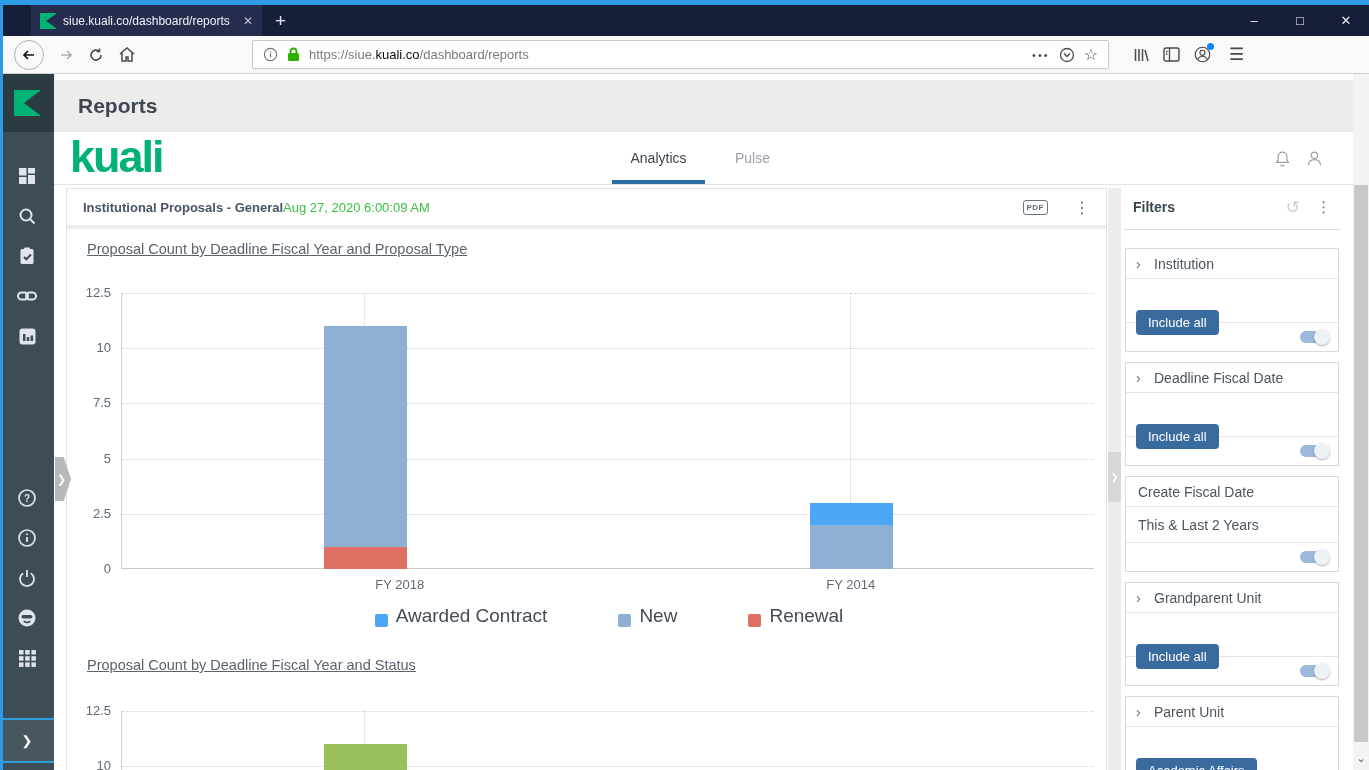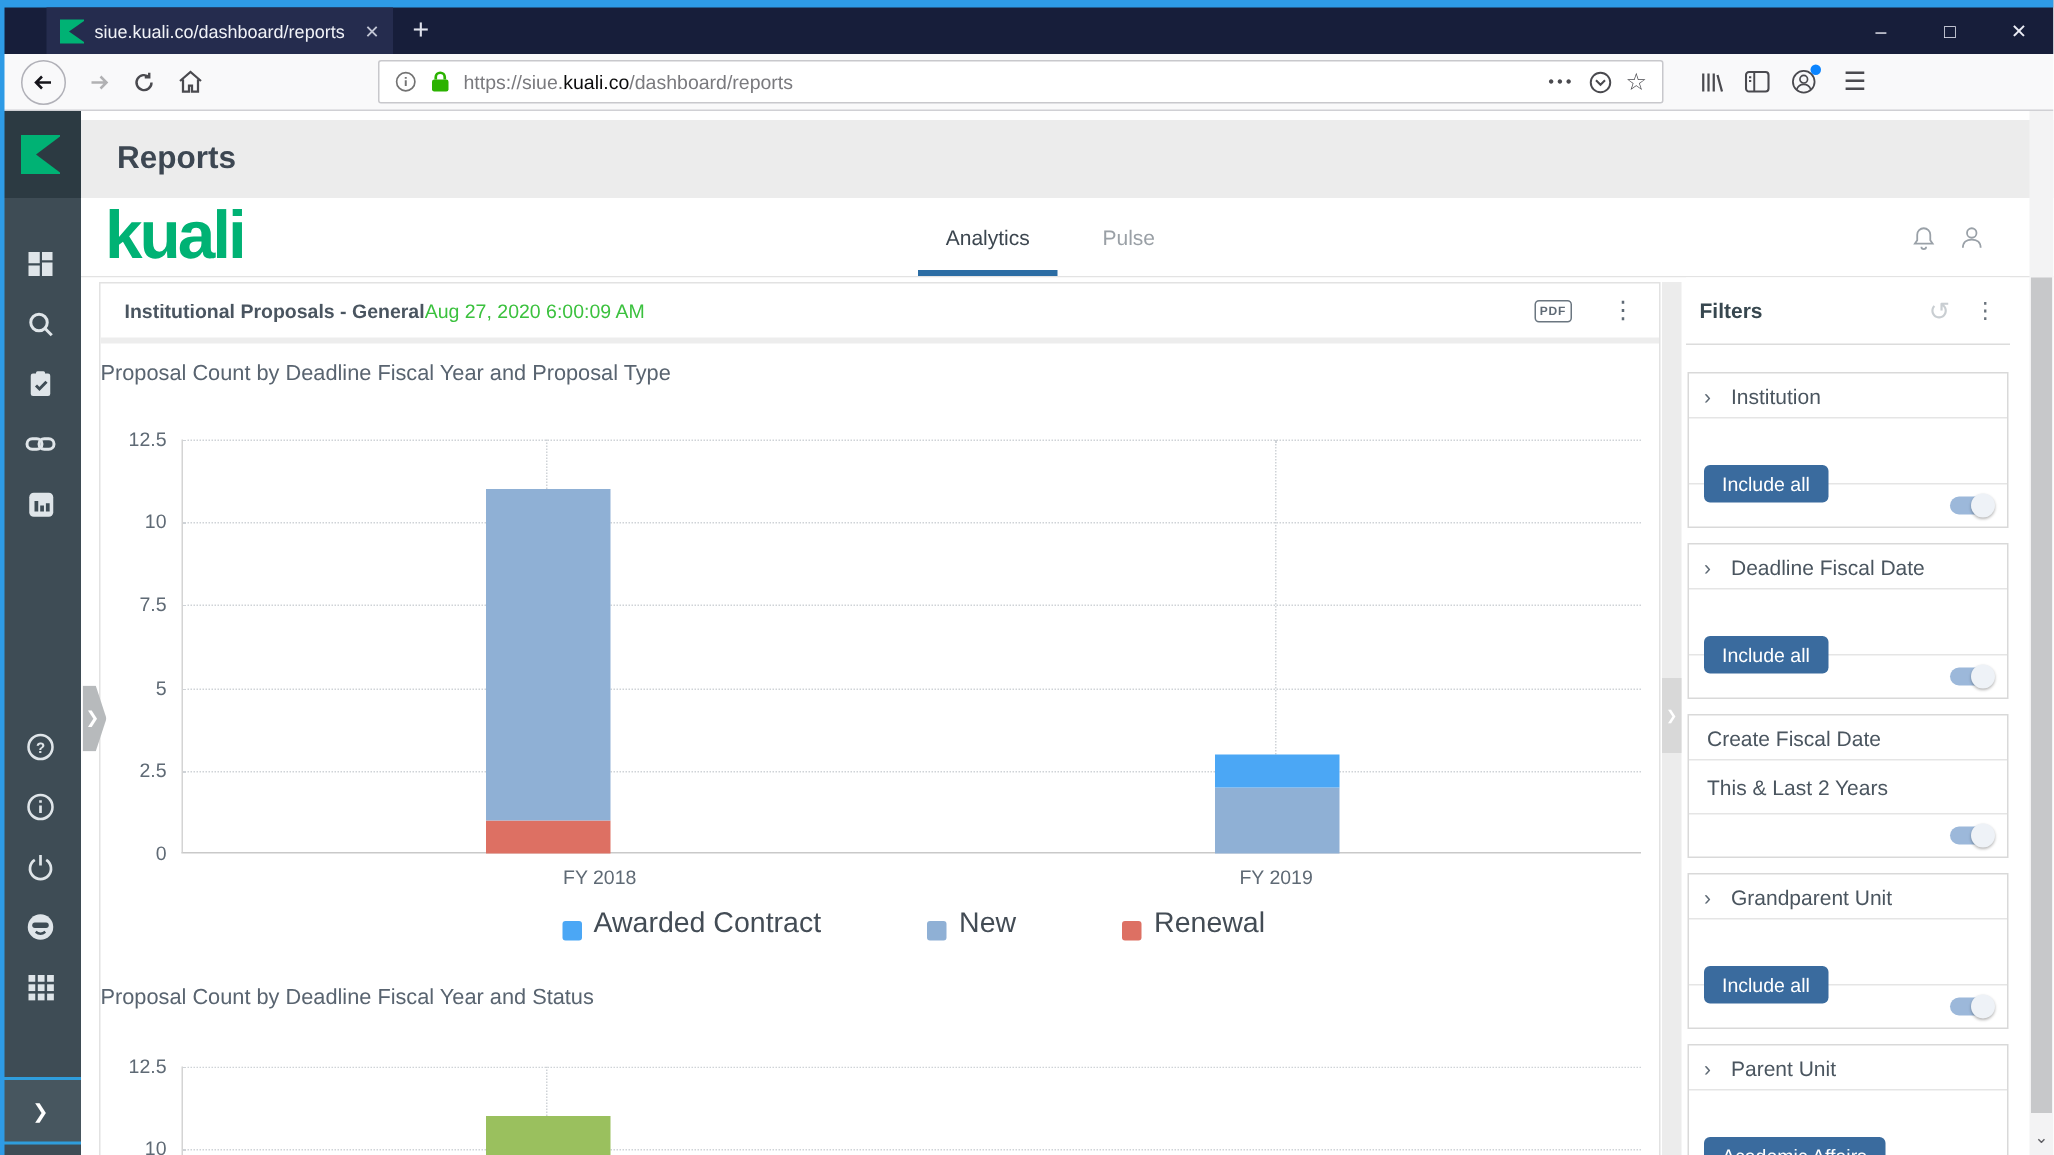--- a/index.html
+++ b/index.html
@@ -70,21 +70,21 @@
   
   .report-card { position:absolute; left:12px; top:3px; width:1041px; bottom:-5px; background:#fff; border:1px solid #e2e2e2; }
   .card-head { height:40px; display:flex; align-items:center; padding:0 16px; border-bottom:4px solid #ededed; }
   .card-title { font-size:13px; font-weight:700; color:#4a5560; }
   .card-time { font-size:13px; color:#3bc13e; }
   .card-spacer { flex:1; }
   .pdf-ic { border:1px solid #6b7680; border-radius:3px; font-size:8px; font-weight:700; color:#5f6a75;
     padding:2px 3px; letter-spacing:0.5px; }
   .kebab { font-size:16px; color:#5f6a75; margin-left:26px; }
 
-  .chart-title { position:absolute; left:0; font-size:14.5px; color:#596470; }
+  .chart-title { position:absolute; left:20px; font-size:14.5px; color:#596470;text-decoration:underline; }
   #title1 { top:52px; }
   #title2 { top:468px; }
   .plot { position:absolute; left:54px; width:973px; }
   #plot1 { top:104px; height:276px; border-left:1px solid #d4d4d4; border-bottom:1px solid #c9c9c9; }
   #plot2 { top:522px; height:60px; border-left:1px solid #d4d4d4; overflow:hidden; }
   .ylabels { position:absolute; left:0; width:44px; }
   #plot1-y { top:104px; height:276px; }
   #plot2-y { top:522px; height:60px; }
   .ylabel { position:absolute; left:0; width:44px; text-align:right; font-size:13px; color:#5f6a75; line-height:16px; }
   .gridline { position:absolute; left:0; right:0; border-top:1px dotted #cfd3d7; }
@@ -358,21 +358,21 @@
             <div class="gridline" style="top: 0px;"></div>
             <div class="vline" style="left: calc(25% - 1px); height: 33.12px;"></div>
             <div class="barseg" style="left: calc(25% - 41.5px); top: 253.92px; height: 22.08px; background: rgb(221, 112, 99);"></div>
             <div class="barseg" style="left: calc(25% - 41.5px); top: 33.12px; height: 220.8px; background: rgb(143, 176, 213);"></div>
             <div class="vline" style="left: calc(75% - 1px); height: 209.76px;"></div>
             <div class="barseg" style="left: calc(75% - 41.5px); top: 231.84px; height: 44.16px; background: rgb(143, 176, 213);"></div>
             <div class="barseg" style="left: calc(75% - 41.5px); top: 209.76px; height: 22.08px; background: rgb(75, 167, 245);"></div>
           </div>
         <div class="xlabels" id="plot1-x">
             <div class="xlabel" style="left: calc(25% - 60px); text-align: right;">FY 2018</div>
-            <div class="xlabel" style="left: calc(75% - 60px);">FY 2019</div>
+            <div class="xlabel" style="left: calc(75% - 60px);">FY 2014</div>
           </div>
         <div class="legend" id="legend1">
             <div class="lg-item">
               <div class="lg-sw" style="background: rgb(75, 167, 245);"></div>
               <span>Awarded Contract</span>
             </div>
             <div class="lg-item">
               <div class="lg-sw" style="background: rgb(143, 176, 213);"></div>
               <span>New</span>
             </div>

